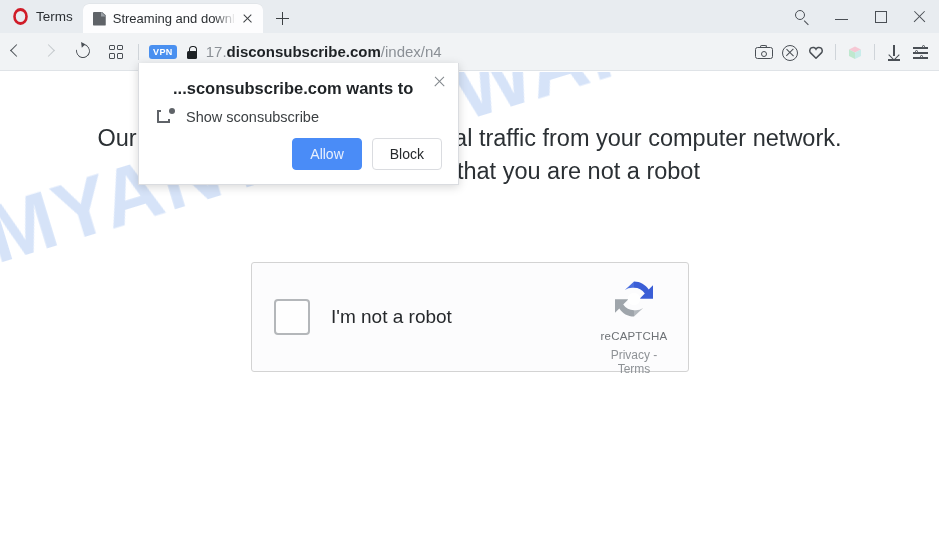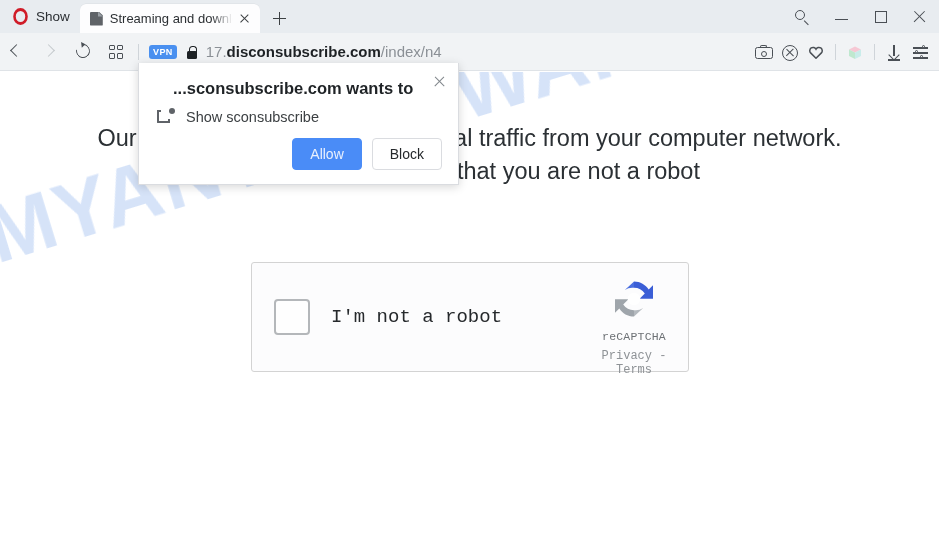--- a/index.html
+++ b/index.html
@@ -272,21 +272,21 @@
     color: #2b3034;
   }
 
   
   .recaptcha {
     position: absolute; left: 251px; top: 190px;
     width: 438px; height: 110px;
     background: rgba(249,250,251,0.55);
     border: 1px solid #d3d3d3;
     border-radius: 3px;
-    display: flex; align-items: center; font-family: Liberation Mono, monospace;
+    display: flex; align-items: center;
   }
   .rc-check {
     width: 36px; height: 36px; margin-left: 22px;
     background: #fefefe;
     border: 2px solid #b4b7ba;
     border-radius: 4px;
   }
   .rc-label {
     font-size: 19px; color: #26292c; margin-left: 21px;
   }
@@ -368,21 +368,21 @@
 </style>
 </head>
 <body>
 
 <div id="app">
 
   <div class="tabstrip">
 
     <div class="menu-btn">
       <div class="opera-logo"></div>
-      <span class="menu-label">Show</span>
+      <span class="menu-label">Terms</span>
     </div>
 
     <div class="tab">
       <span class="tab-favicon"></span>
       <span class="tab-title">Streaming and downlo</span>
       <span class="tab-close"></span>
     </div>
 
     <div class="newtab"></div>
 

